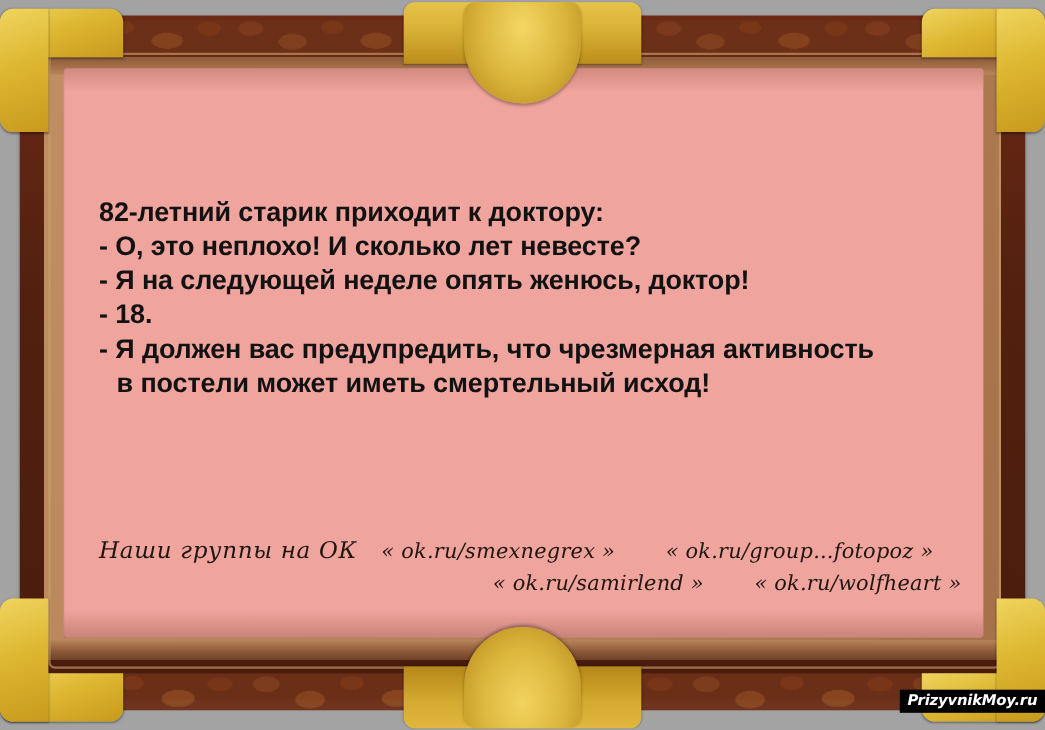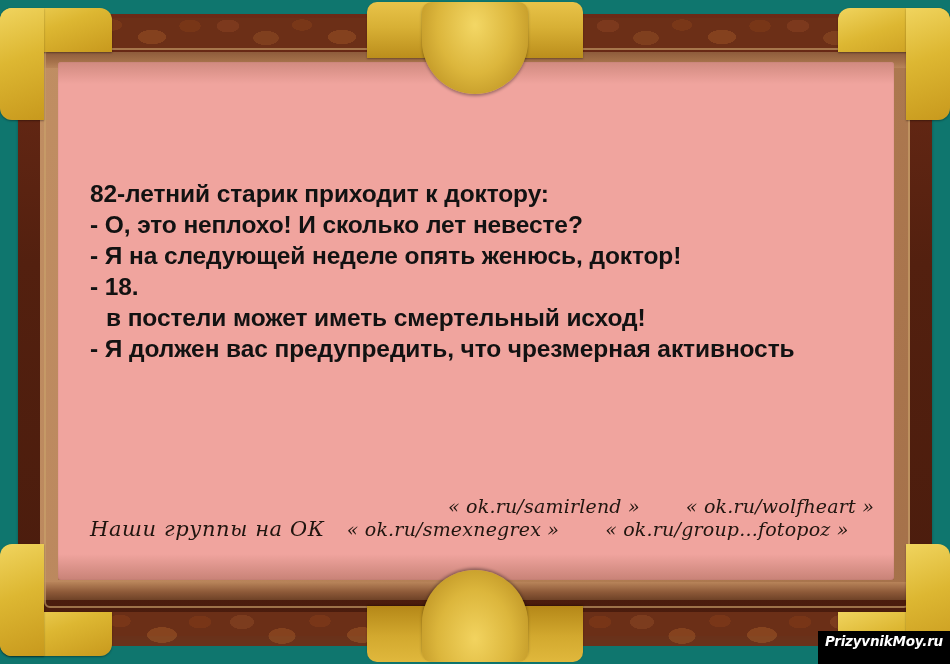--- a/index.html
+++ b/index.html
@@ -11,21 +11,21 @@
     width: 950px;
     height: 664px;
     overflow: hidden;
     font-family: "Liberation Sans", sans-serif;
   }
 
   #stage {
     position: relative;
     width: 950px;
     height: 664px;
-    background: #0f766e;
+    background: #a3a3a3;
   }
 
   
   .frame-outer {
     position: absolute;
     left: 18px;
     top: 14px;
     width: 914px;
     height: 622px;
     background:
@@ -261,23 +261,23 @@
   .f-link {
     font-size: 19px;
     letter-spacing: 0.2px;
   }
   .f-gap { display: inline-block; width: 46px; }
 
   
   .watermark {
     position: absolute;
     right: 0px;
-    bottom: 0px;
+    bottom: 16px;
     background: #000000;
-    padding: 3px 7px 16px 7px;
+    padding: 3px 7px 4px 7px;
     font-family: "DejaVu Sans", sans-serif;
     font-size: 13.5px;
     font-weight: 700;
     font-style: italic;
     color: #ffffff;
     letter-spacing: -0.2px;
     line-height: 14px;
   }
 </style>
 </head>
@@ -318,33 +318,33 @@
   <div class="corner corner-br">
     <div class="arm-h"></div>
     <div class="arm-v"></div>
   </div>
 
   <div class="joke">
     <div class="joke-line">82-летний старик приходит к доктору:</div>
     <div class="joke-line">- О, это неплохо! И сколько лет невесте?</div>
     <div class="joke-line">- Я на следующей неделе опять женюсь, доктор!</div>
     <div class="joke-line">- 18.</div>
+    <div class="joke-line">- Я должен вас предупредить, что чрезмерная активность</div>
     <div class="joke-line indent">в постели может иметь смертельный исход!</div>
-    <div class="joke-line">- Я должен вас предупредить, что чрезмерная активность</div>
   </div>
 
   <div class="footer">
-    <div class="footer-row footer-row-2">
-      <span class="f-link">« ok.ru/samirlend »</span>
-      <span class="f-gap"></span>
-      <span class="f-link">« ok.ru/wolfheart »</span>
-    </div>
     <div class="footer-row footer-row-1">
       <span class="f-label">Наши группы на ОК</span>
       <span class="f-link">« ok.ru/smexnegrex »</span>
       <span class="f-gap"></span>
       <span class="f-link">« ok.ru/group...fotopoz »</span>
     </div>
+    <div class="footer-row footer-row-2">
+      <span class="f-link">« ok.ru/samirlend »</span>
+      <span class="f-gap"></span>
+      <span class="f-link">« ok.ru/wolfheart »</span>
+    </div>
   </div>
 
   <div class="watermark">PrizyvnikMoy.ru</div>
 
 </div>
 
 </body></html>

